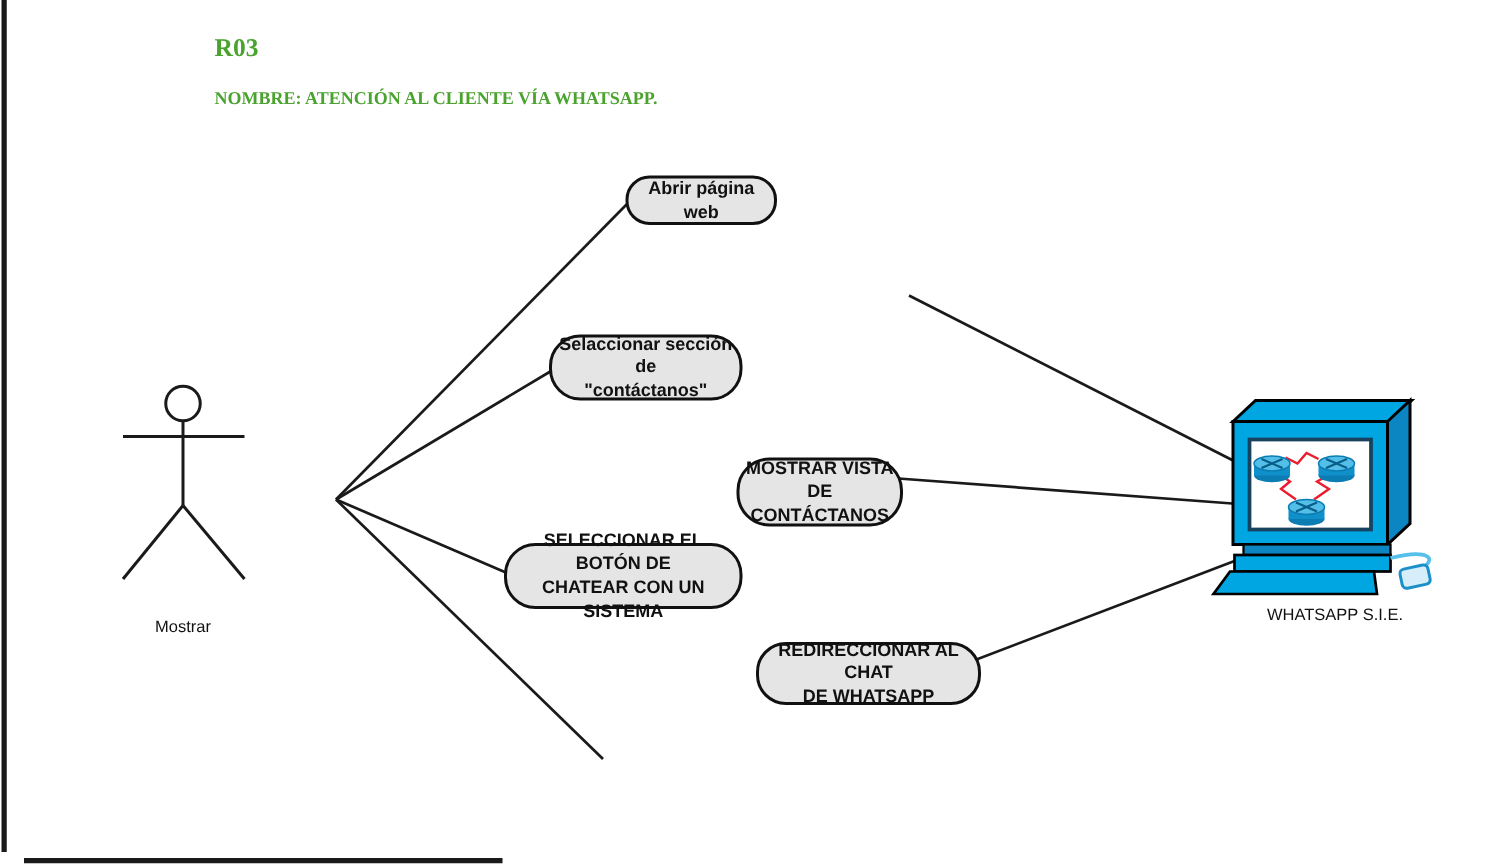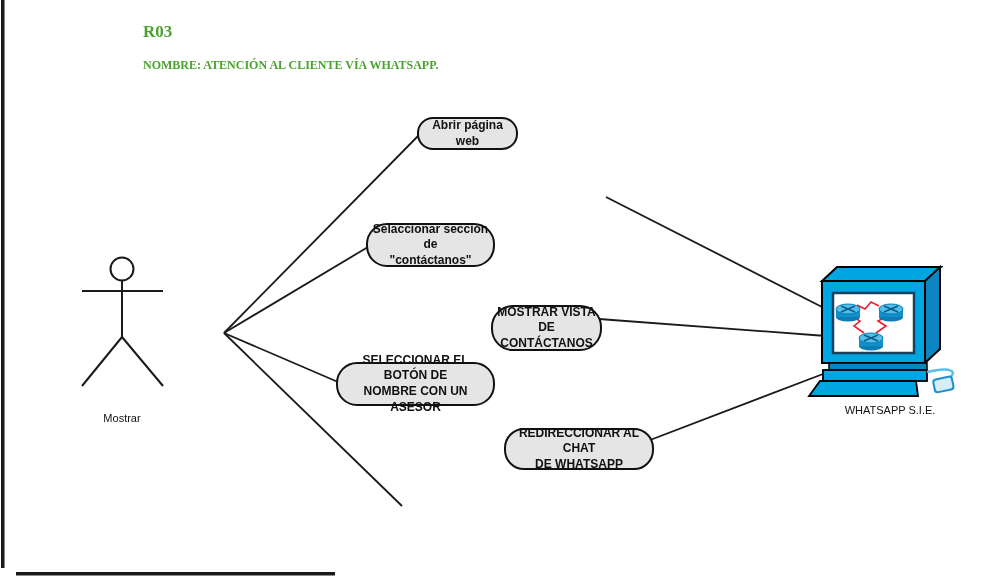--- a/index.html
+++ b/index.html
@@ -106,21 +106,21 @@
   <div class="oval" style="left:417px;top:117px;width:101px;height:33px;border-radius:16px;">Abrir página web</div>
 
 
   <div class="oval" style="left:366px;top:223px;width:129px;height:44px;border-radius:21px;">Selaccionar sección de
 "contáctanos"</div>
 
   <div class="oval" style="left:491px;top:293px;width:111px;height:46px;border-radius:22px;margin-top:12px;">MOSTRAR VISTA
 DE CONTÁCTANOS</div>
 
   <div class="oval" style="left:336px;top:362px;width:159px;height:44px;border-radius:21px;">SELECCIONAR EL BOTÓN DE
-NOMBRE CON UN ASESOR</div>
+CHATEAR CON UN SISTEMA</div>
 
   <div class="oval" style="left:504px;top:428px;width:150px;height:42px;border-radius:20px;">REDIRECCIONAR AL CHAT
 DE WHATSAPP</div>
 
 
   <div class="lbl" id="usuario-label">Mostrar</div>
   <div class="lbl" id="sistema-label">WHATSAPP S.I.E.</div>
 
 </div>
 

